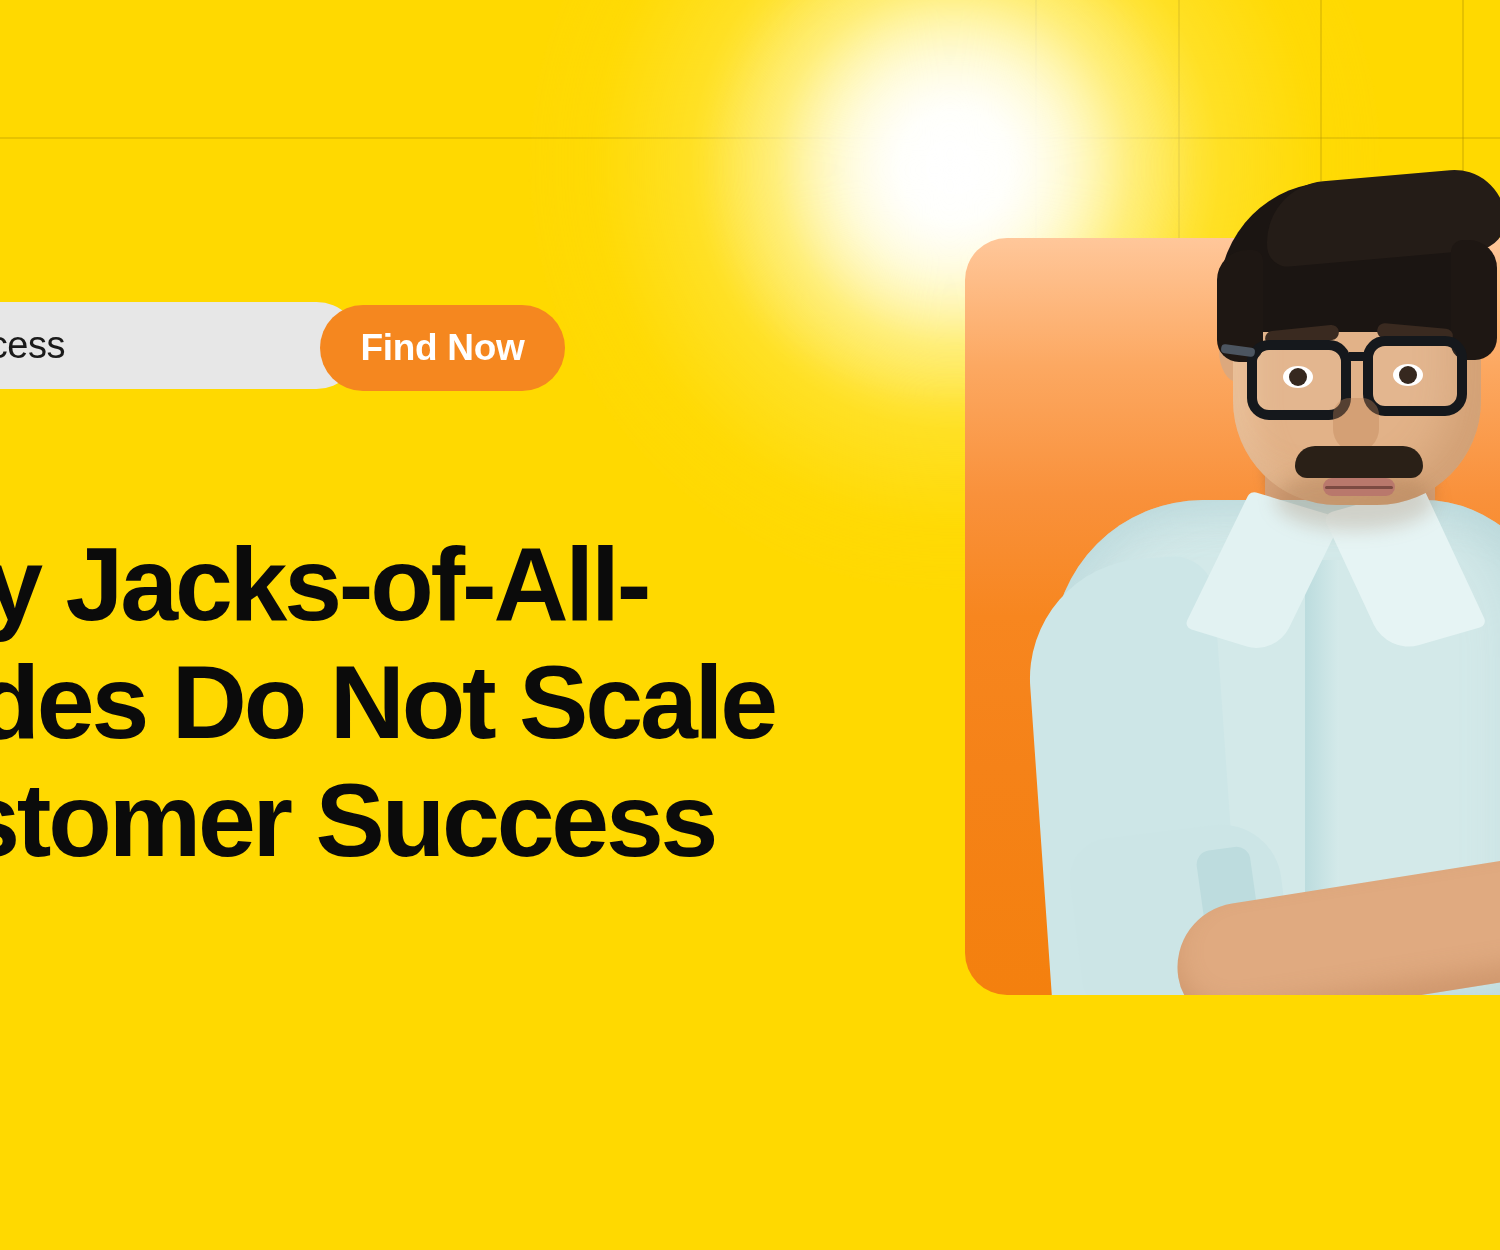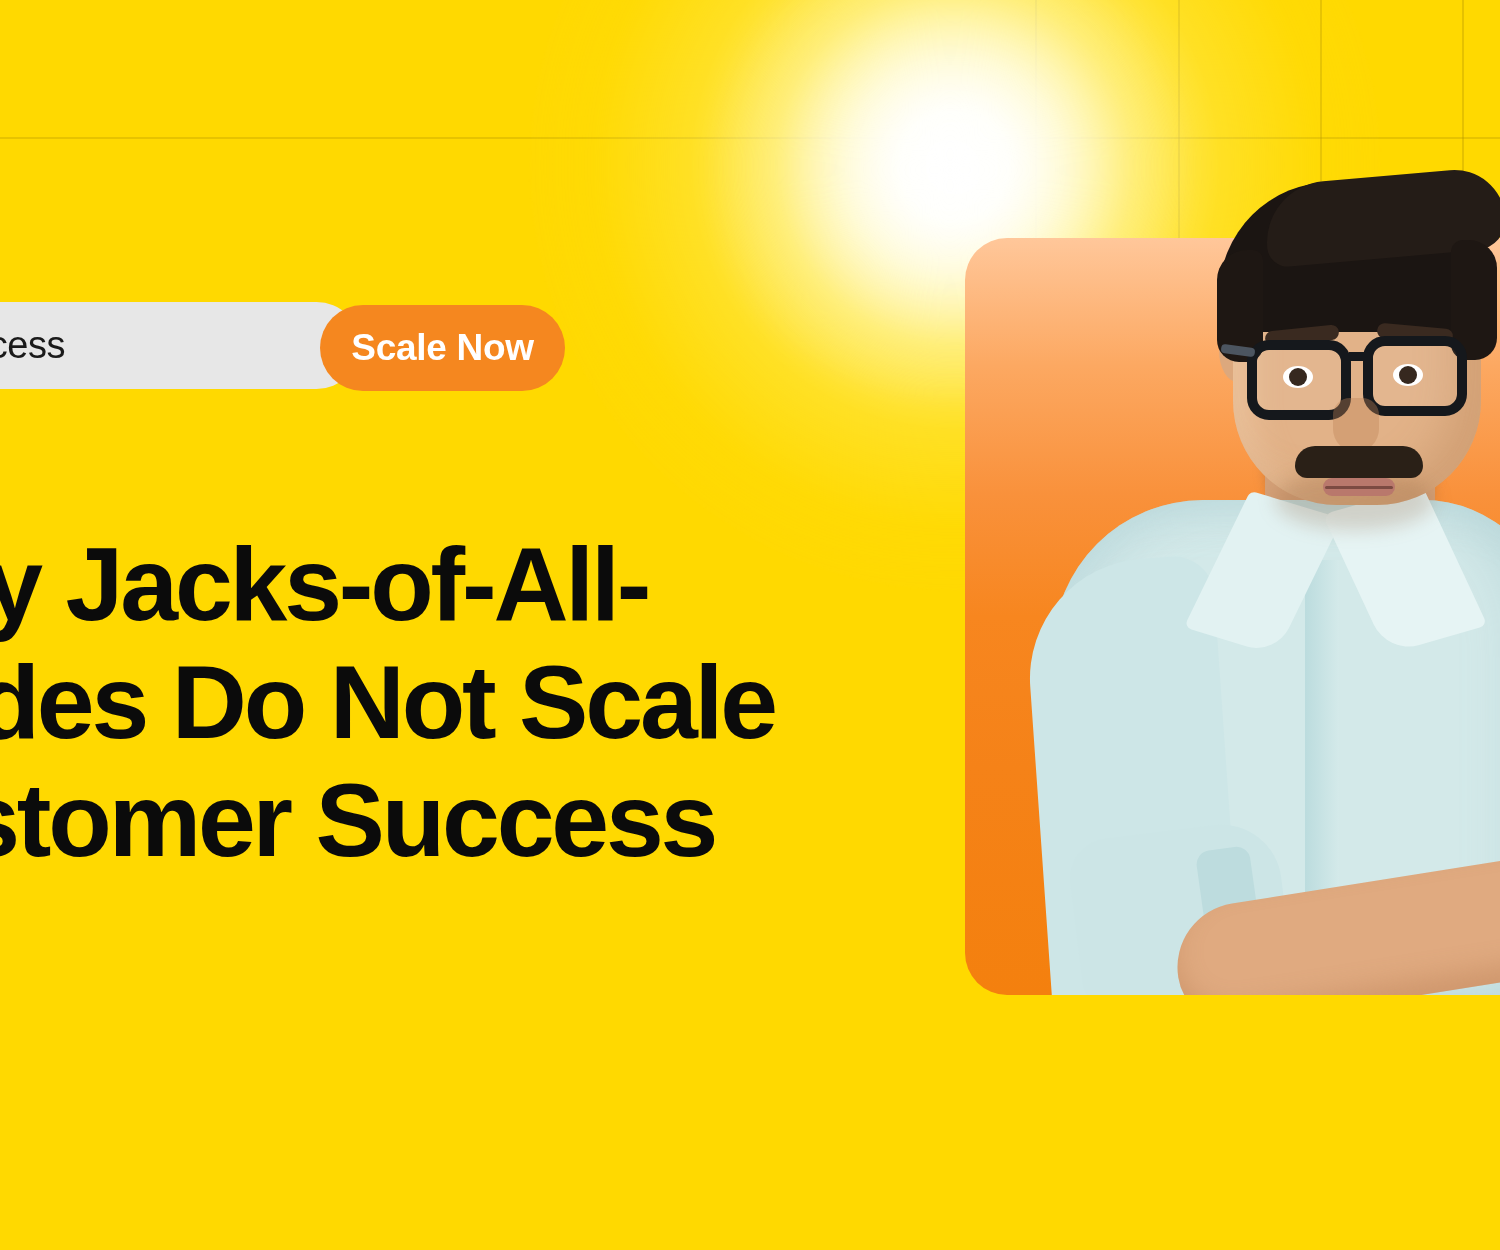--- a/index.html
+++ b/index.html
@@ -501,21 +501,21 @@
       <div class="mustache"></div>
       <div class="mouth"></div>
       <div class="mouth-line"></div>
     </div>
   </div>
 
   <div class="search-wrap">
     <input class="search-input" type="text" value="Customer Success" style="">
   </div>
 
-  <button class="find-btn">Scale Now</button>
+  <button class="find-btn">Find Now</button>
 
   <h1 class="headline">
     <span>Why Jacks-of-All-</span>
     <span>Trades Do Not Scale</span>
     <span>Customer Success</span>
   </h1>
 
 </div>
 
 </body></html>

